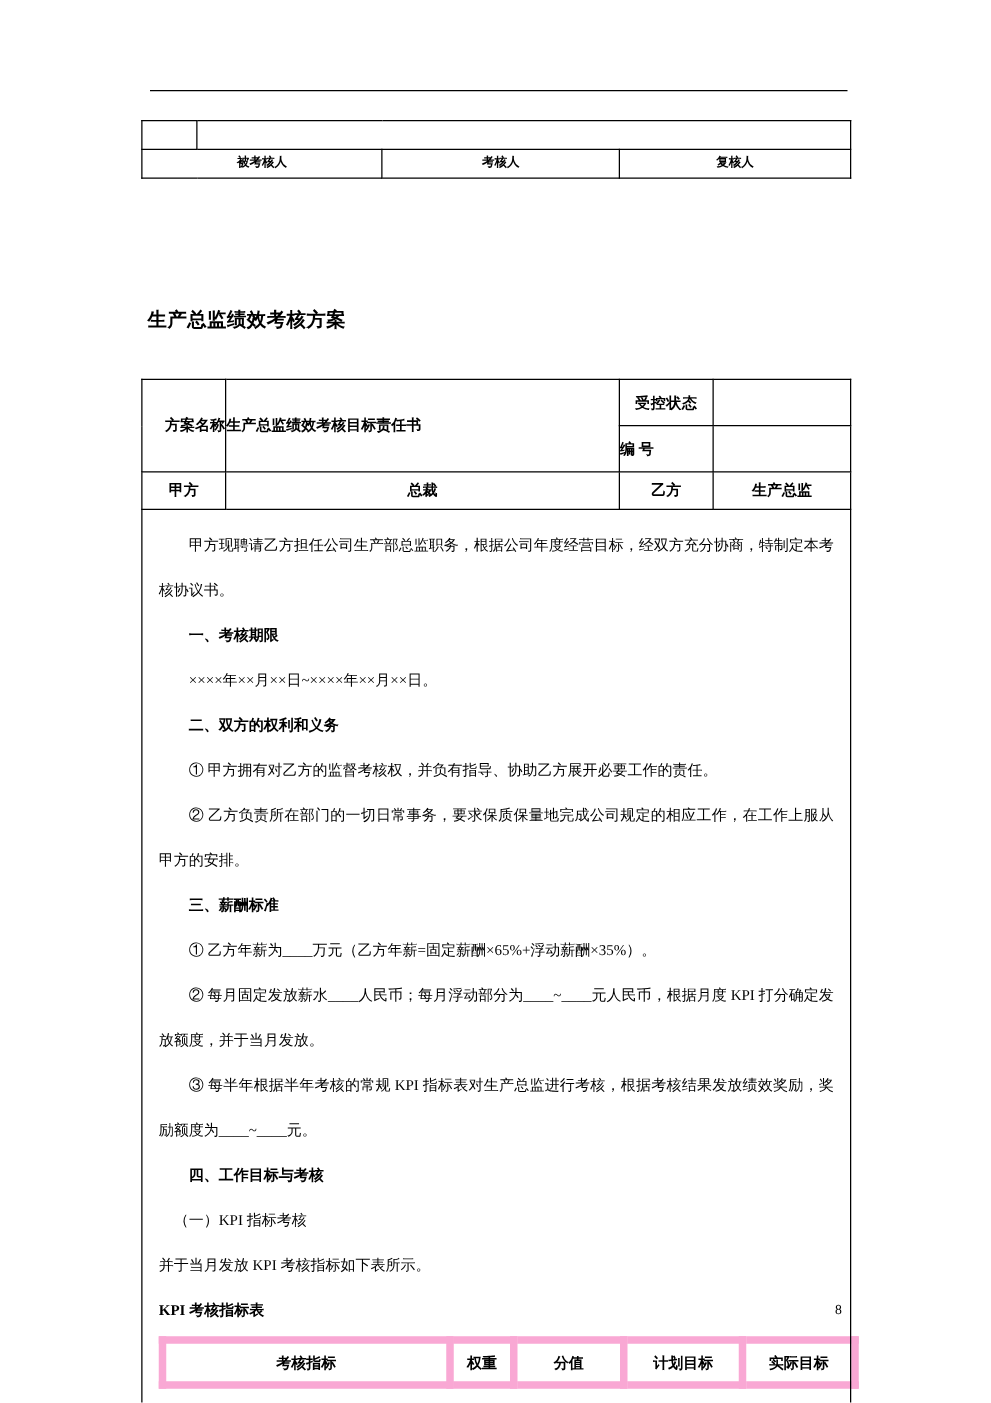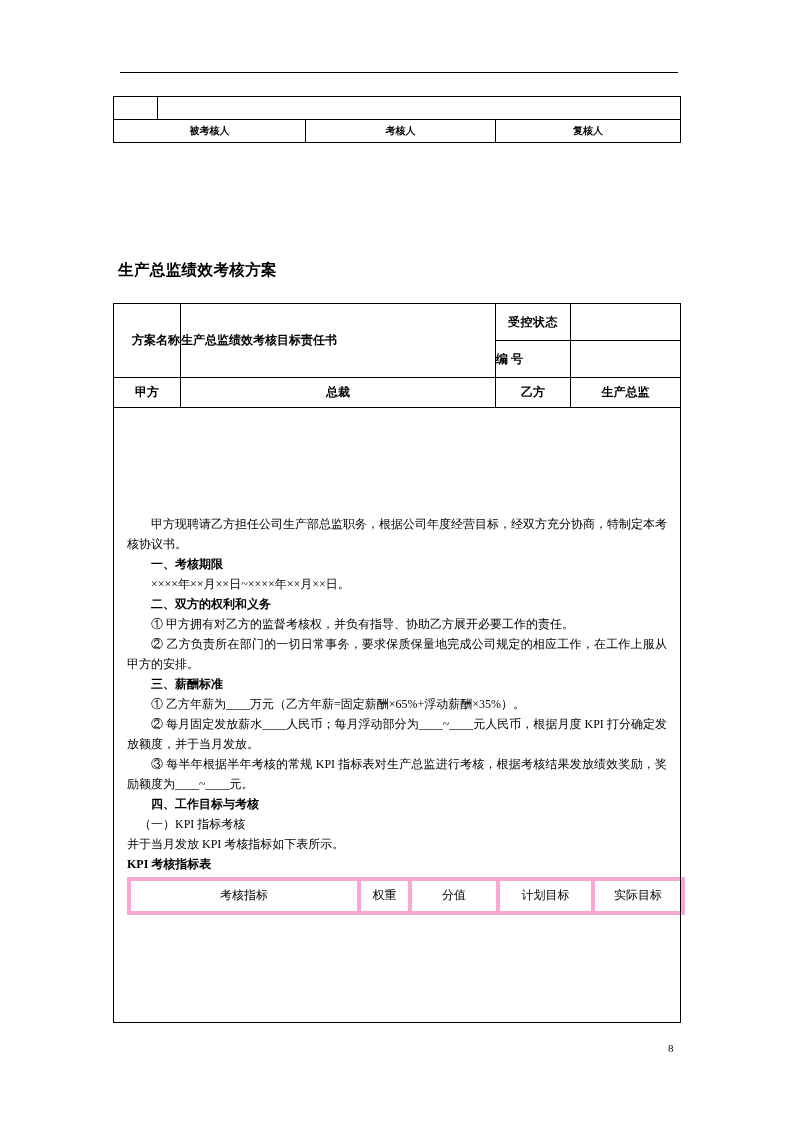--- a/index.html
+++ b/index.html
@@ -67,21 +67,21 @@
     font-weight: bold;
     font-size: 12px;
     padding-left: 8px;
   }
   .sign-row .sig-lbl { margin-right: 46px; }
 
   
   .doc-title {
     position: absolute;
     left: 118px;
-    top: 260px;
+    top: 246px;
     font-size: 15.5px;
     font-weight: bold;
     letter-spacing: 0.4px;
   }
 
   
   .tbl-main {
     position: absolute;
     left: 113px;
     top: 303px;
@@ -104,21 +104,21 @@
 
   
   .body-cell {
     padding: 10px 13px 12px 13px !important;
     vertical-align: top;
     height: 592px;
   }
   .body-cell p {
     margin: 0;
     font-size: 12px;
-    line-height: 20px;
+    line-height: 36px;
     text-align: justify;
   }
   .indent  { text-indent: 24px; }
   .indent2 { text-indent: 12px; }
   .hd {
     font-weight: bold;
     text-indent: 24px;
   }
   .kpi-caption {
     text-align: center;
@@ -129,25 +129,26 @@
   }
 
   
   table.tbl-kpi {
     border-collapse: collapse;
     table-layout: fixed;
     width: 554px;
     margin-top: 3px;
   }
   table.tbl-kpi td {
-    border: 4px solid #f9a8d4;
+    border: 6px solid #f9a8d4;
     height: 30px;
     font-size: 12px;
     text-align: center;
     vertical-align: middle;
+    font-weight: bold;
   }
   .k1 { width: 230px; }
   .k2 { width: 51px; }
   .k3 { width: 88px; }
   .k4 { width: 95px; }
   .k5 { width: 90px; }
 
   
   .page-number {
     position: absolute;

